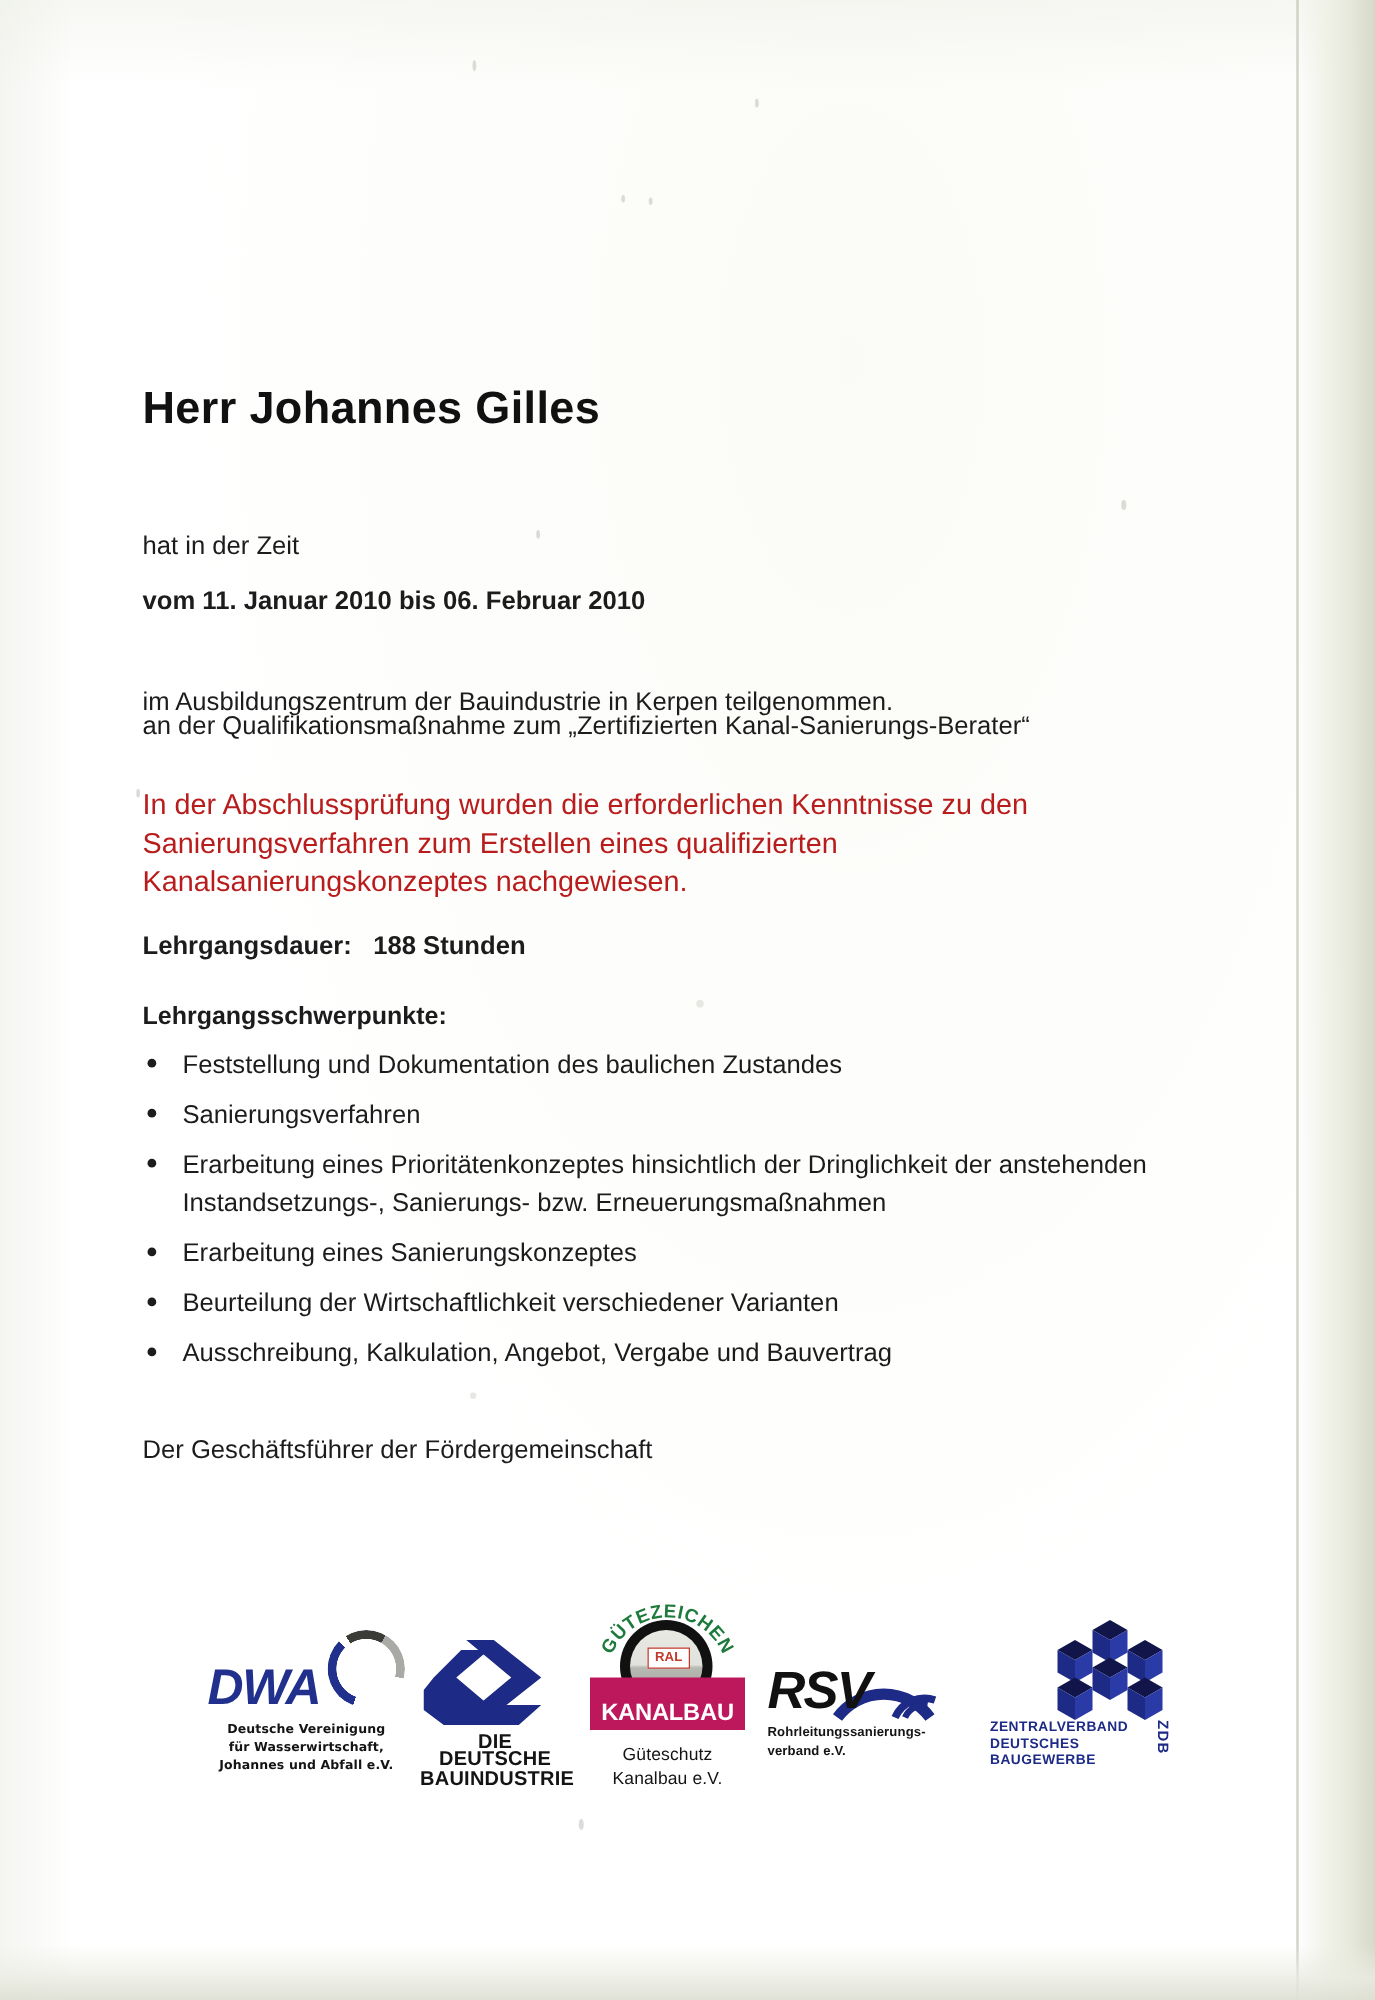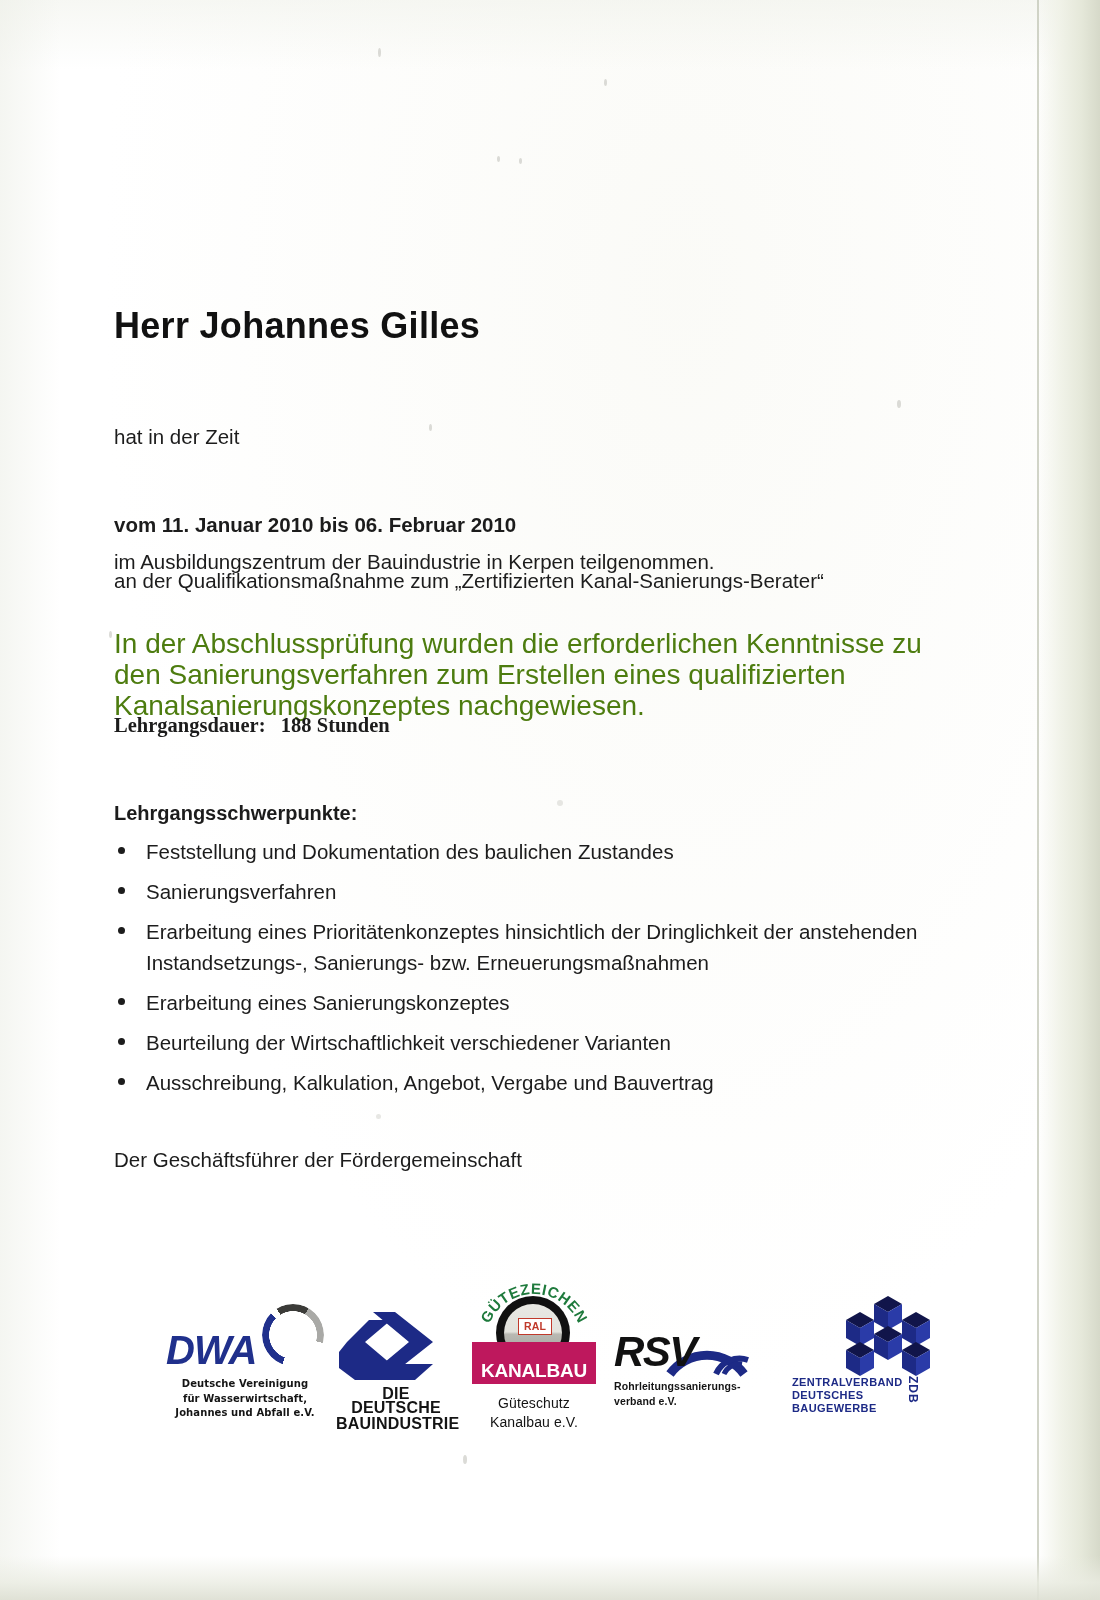--- a/index.html
+++ b/index.html
@@ -67,23 +67,23 @@
     left: 114px;
     font-size: 20.5px;
     line-height: 30px;
     color: #1c1c1c;
     white-space: nowrap;
   }
   .line.b { font-weight: bold; }
   .para {
     position: absolute;
     left: 114px;
-    font-size: 28px;
+    font-size: 23px;
     line-height: 31px;
-    color: #4d7c0f;
+    color: #b91c1c;
     width: 820px;
   }
 
   .bullets {
     position: absolute;
     left: 114px;
     top: 836px;
     width: 830px;
   }
   .bullet {
@@ -222,21 +222,21 @@
   }
   .rsv .logo-cap { margin-top: 2px; font-size: 10.5px; line-height: 12.5px; text-align: left; padding-left: 2px;}
 
   
   .zdb { left: 792px; top: 14px; width: 150px; }
   .zdb-mark { position: relative; height: 82px; }
   .zdb-cap-wrap {
     display: flex;
     align-items: flex-start;
     justify-content: flex-start;
-    gap: 4px;
+    gap: 22px;
   }
   .zdb-cap-left { text-align: left; }
   .zdb-cap-left .logo-cap { font-size: 11px; line-height: 13px; letter-spacing: 0.4px; color: #1d2a86; }
   .zdb-vert {
     font-size: 12px;
     font-weight: bold;
     color: #1d2a86;
     writing-mode: vertical-rl;
     letter-spacing: 1px;
     line-height: 12px;
@@ -257,28 +257,28 @@
   <div class="speck" style="left:429px;top:424px;width:3px;height:7px;"></div>
   <div class="speck" style="left:109px;top:631px;width:3px;height:7px;"></div>
   <div class="speck" style="left:557px;top:800px;width:6px;height:6px;opacity:.5;"></div>
   <div class="speck" style="left:376px;top:1114px;width:5px;height:5px;opacity:.5;"></div>
   <div class="speck" style="left:463px;top:1455px;width:4px;height:9px;"></div>
 
   <div class="doc-title">Herr Johannes Gilles</div>
 
   <div class="line" style="top:422px;">hat in der Zeit</div>
 
-  <div class="line b" style="top:466px;margin-top:44px;">vom 11. Januar 2010 bis 06. Februar 2010</div>
+  <div class="line b" style="top:466px;">vom 11. Januar 2010 bis 06. Februar 2010</div>
 
   <div class="line" style="top:518px;margin-top:48px;">an der Qualifikationsmaßnahme zum „Zertifizierten Kanal-Sanierungs-Berater“</div>
   <div class="line" style="top:547px;">im Ausbildungszentrum der Bauindustrie in Kerpen teilgenommen.</div>
 
   <div class="para" style="top:628px;">In der Abschlussprüfung wurden die erforderlichen Kenntnisse zu den Sanierungsverfahren zum Erstellen eines qualifizierten Kanalsanierungskonzeptes nachgewiesen.</div>
 
-  <div class="line b" style="top:710px;font-family:Liberation Serif, serif;">
+  <div class="line b" style="top:742px;">
     <span>Lehrgangsdauer:</span>&nbsp;&nbsp;
     <span>188 Stunden</span>
   </div>
 
   <div class="line b" style="top:798px;font-size:20px;">Lehrgangsschwerpunkte:</div>
 
   <div class="bullets">
     <div class="bullet"><span class="dot"></span><span>Feststellung und Dokumentation des baulichen Zustandes</span></div>
     <div class="bullet"><span class="dot"></span><span>Sanierungsverfahren</span></div>
     <div class="bullet"><span class="dot"></span><span>Erarbeitung eines Prioritätenkonzeptes hinsichtlich der Dringlichkeit der anstehenden Instandsetzungs-, Sanierungs- bzw. Erneuerungsmaßnahmen</span></div>

